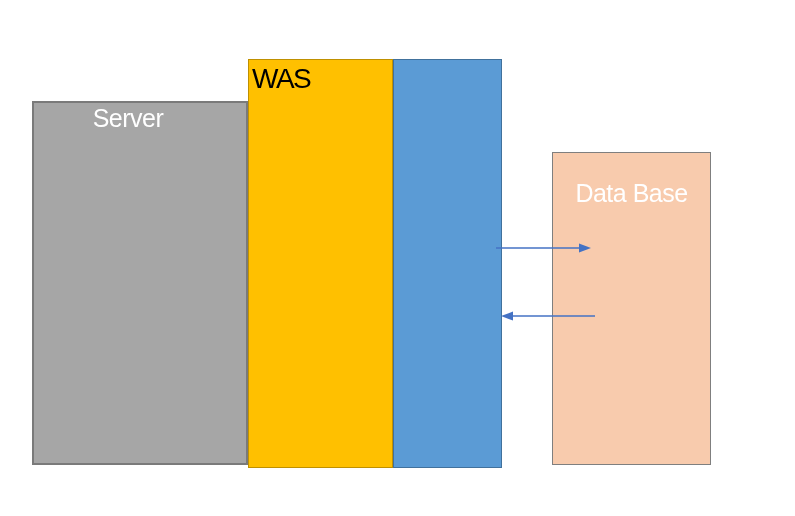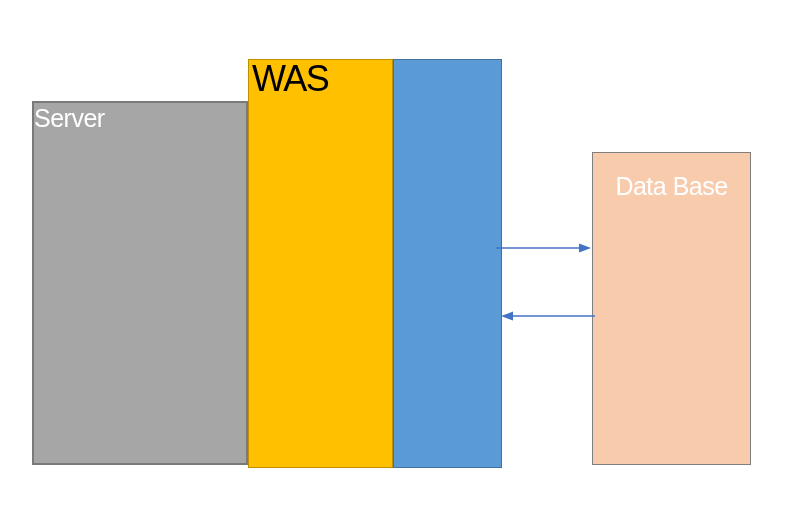--- a/index.html
+++ b/index.html
@@ -23,21 +23,21 @@
     left: 32px;
     top: 101px;
     width: 216px;
     height: 364px;
     background: #A6A6A6;
     border: 2px solid #7A7A7A;
     color: #FFFFFF;
     font-size: 25px;
     letter-spacing: -0.5px;
     line-height: 28px;
-    text-align: left;
+    text-align: center;
     padding: 1px 24px 0 0;
   }
   .was-box {
     left: 248px;
     top: 59px;
     width: 145px;
     height: 409px;
     background: #FFC000;
     border: 1.5px solid #BF9000;
   }
@@ -47,39 +47,39 @@
     width: 109px;
     height: 409px;
     background: #5B9BD5;
     border: 1.5px solid #41719C;
   }
   .was-text {
     position: absolute;
     left: 252px;
     top: 62px;
     color: #000000;
-    font-size: 36px;
+    font-size: 28px;
     letter-spacing: -1.5px;
     line-height: 33px;
     white-space: nowrap;
     z-index: 3;
   }
   .db-box {
-    left: 592px;
+    left: 552px;
     top: 152px;
     width: 159px;
     height: 313px;
     background: #F8CBAD;
     border: 1.5px solid #7F7F7F;
     color: #FFFFFF;
     font-size: 25px;
     letter-spacing: -0.5px;
     line-height: 28px;
     text-align: center;
-    padding-top: 19px;
+    padding-top: 26px;
   }
   .arrow-layer {
     position: absolute;
     left: 0;
     top: 0;
     width: 795px;
     height: 516px;
     pointer-events: none;
     z-index: 4;
   }

